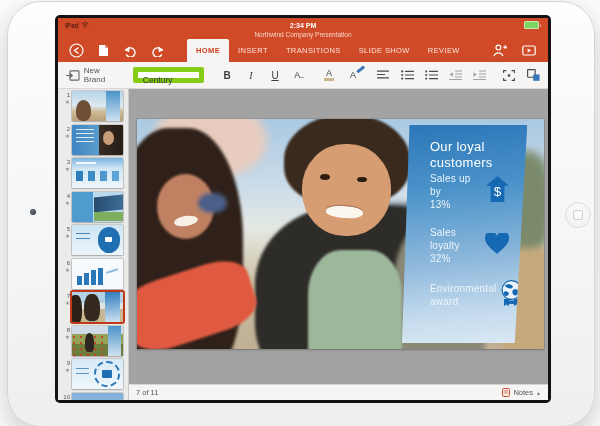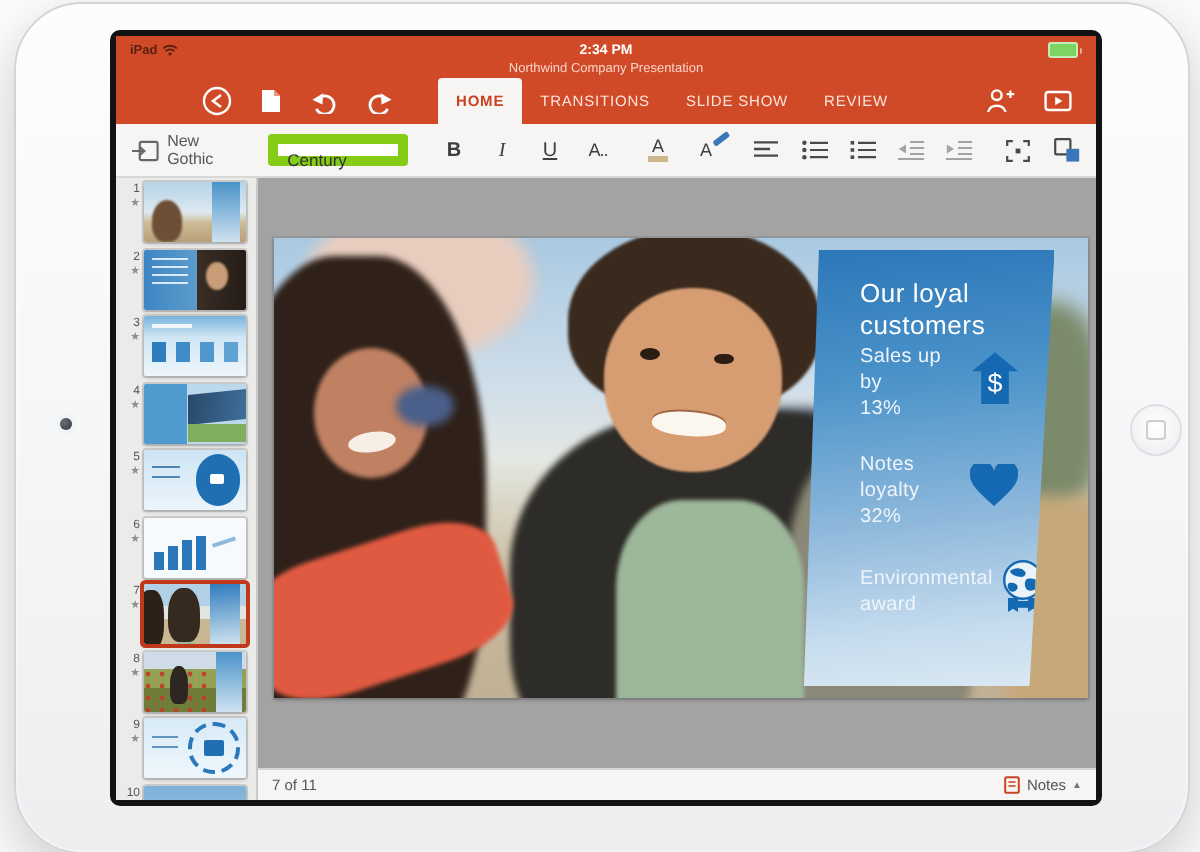--- a/index.html
+++ b/index.html
@@ -21,21 +21,21 @@
 
   
   .app-header{height:44px;background:#d04a27;flex:none;position:relative;}
   .status-row{height:12px;display:flex;align-items:center;justify-content:space-between;padding:1px 7px 0;position:relative;}
   .carrier{font-size:6.5px;color:rgba(45,14,6,.72);font-weight:bold;display:flex;align-items:center;gap:2px;}
   .clock{position:absolute;left:0;right:0;text-align:center;font-size:7px;font-weight:bold;color:#fff;}
   .battery{display:flex;align-items:center;gap:1px;}
   .battery .body{width:13px;height:6px;border:1px solid rgba(255,255,255,.55);border-radius:1.5px;background:#7ed463;}
   .battery .tip{width:1.5px;height:3px;background:rgba(255,255,255,.55);border-radius:0 1px 1px 0;}
   .doc-title{height:9px;line-height:8px;text-align:center;font-size:6.5px;color:rgba(255,236,228,.85);}
-  .toolbar-row{position:absolute;left:0;right:0;bottom:0;height:23px;display:flex;align-items:center;margin-left:32px;}
+  .toolbar-row{position:absolute;left:0;right:0;bottom:0;height:23px;display:flex;align-items:center;}
   .tb-left{display:flex;align-items:center;gap:12px;padding-left:11px;}
   .tb-btn{display:flex;align-items:center;justify-content:center;width:15px;height:15px;cursor:pointer;}
   .tabs{display:flex;align-items:stretch;height:100%;margin-left:22px;}
   .tab{display:flex;align-items:center;padding:0 9px;font-size:7.5px;letter-spacing:.4px;color:#fbe4db;cursor:pointer;}
   .tab.active{background:#f6f5f4;color:#c8431f;font-weight:bold;border-radius:2px 2px 0 0;}
   .tb-right{display:flex;align-items:center;gap:13px;margin-left:auto;padding-right:12px;}
 
   
   .ribbon{height:26px;background:#f6f5f4;border-bottom:1px solid #d8d7d6;flex:none;display:flex;align-items:center;padding:0 8px;gap:10px;color:#3f3f3f;}
   .new-slide{display:flex;align-items:center;gap:4px;font-size:8px;color:#555;cursor:pointer;}
@@ -193,20 +193,21 @@
               </span>
               <span class="tb-btn">
                 <svg width="13" height="12" viewBox="0 0 13 12" style="transform:scaleX(-1)">
                     <path d="M3.2 4.2 A4.6 4.6 0 1 1 2.2 9.4" stroke="#fff" stroke-width="1.4" fill="none"></path>
                     <polygon points="0.2,4.9 5.6,1.6 5.2,7.2" fill="#fff"></polygon>
                   </svg>
               </span>
             </div>
             <div class="tabs">
               <span class="tab active">HOME</span>
+              <span class="tab">INSERT</span>
               <span class="tab">TRANSITIONS</span>
               <span class="tab">SLIDE SHOW</span>
               <span class="tab">REVIEW</span>
             </div>
             <div class="tb-right">
               <span class="tb-btn">
                 <svg width="15" height="13" viewBox="0 0 15 13">
                     <circle cx="5.4" cy="3.6" r="2.4" stroke="#fff" stroke-width="1.2" fill="none"></circle>
                     <path d="M1 12 A4.6 4.4 0 0 1 9.8 12" stroke="#fff" stroke-width="1.2" fill="none"></path>
                     <path d="M12.2 1.2 V5 M10.3 3.1 H14.1" stroke="#fff" stroke-width="1.1"></path>
@@ -221,21 +222,21 @@
             </div>
           </div>
         </div>
 
         <div class="ribbon">
           <span class="new-slide">
             <svg width="14" height="11" viewBox="0 0 14 11">
                 <rect x="4" y="0.8" width="9.2" height="9.4" rx="1" stroke="#666" stroke-width="1.1" fill="none"></rect>
                 <path d="M0 5.5 H6 M3.8 3.2 L6.4 5.5 L3.8 7.8" stroke="#666" stroke-width="1.1" fill="none"></path>
               </svg>
-            <span>New Gothic</span>
+            <span>New Brand</span>
           </span>
           <span class="font-box">Century Gothic</span>
           <span class="rb gap">
               <span class="b">B</span>
             </span>
           <span class="rb">
               <span class="i">I</span>
             </span>
           <span class="rb">
               <span class="u">U</span>
@@ -428,21 +429,21 @@
                     <div class="p-item">
                       <div class="p-text"><span>Sales up by</span><br><span>13%</span></div>
                       <span class="p-icon">
                         <svg width="23" height="26" viewBox="0 0 24 27">
                             <polygon points="12,0 24,10 19.2,10 19.2,27 4.8,27 4.8,10 0,10" fill="#1568b2"></polygon>
                             <text x="12" y="21" text-anchor="middle" font-size="14" font-family="Liberation Sans, sans-serif" fill="#fff">$</text>
                           </svg>
                       </span>
                     </div>
                     <div class="p-item">
-                      <div class="p-text"><span>Notes loyalty</span><br><span>32%</span></div>
+                      <div class="p-text"><span>Sales loyalty</span><br><span>32%</span></div>
                       <span class="p-icon">
                         <svg width="24" height="21" viewBox="0 0 24 21">
                             <path d="M12 21 C4.5 14.5 0 10 0 5.8 A5.8 5.8 0 0 1 12 3.4 A5.8 5.8 0 0 1 24 5.8 C24 10 19.5 14.5 12 21 Z" fill="#1568b2"></path>
                           </svg>
                       </span>
                     </div>
                     <div class="p-item">
                       <div class="p-text"><span>Environmental</span><br><span>award</span></div>
                       <span class="p-icon">
                         <svg width="23" height="27" viewBox="0 0 23 27">

